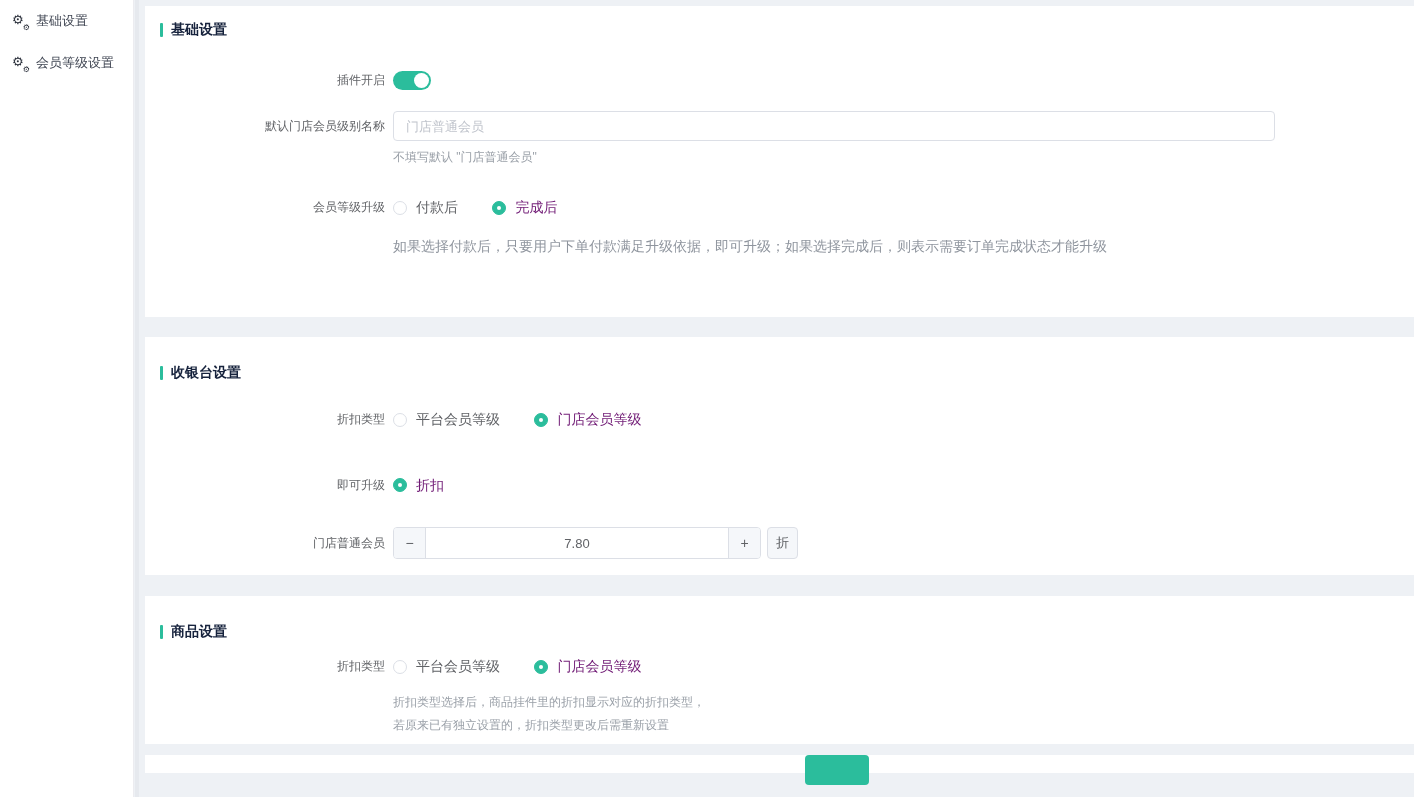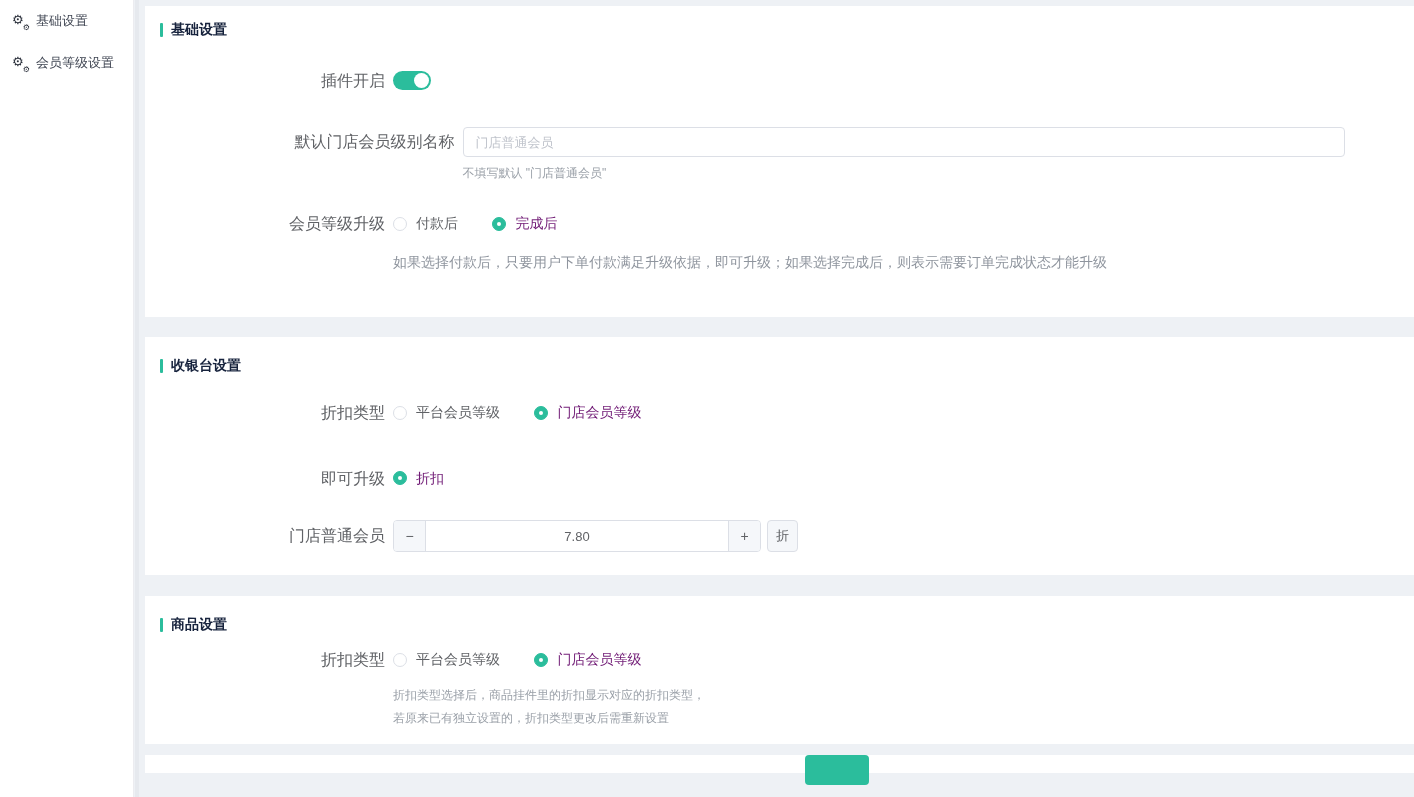--- a/index.html
+++ b/index.html
@@ -34,32 +34,32 @@
   .card { background: #ffffff; width: 100%; }
   .card-basic   { margin-top: 6px;  height: 311px; }
   .card-cashier { margin-top: 20px; height: 238px; }
   .card-product { margin-top: 21px; height: 148px; }
   .footer-bar   { margin-top: 7px;  height: 18px; background: #ffffff; }
 
   .sec-title {
     display: flex; align-items: center; padding: 15px 0 0 15px;
     font-size: 14px; font-weight: bold; color: #17233d;
   }
-  .card-cashier .sec-title, .card-product .sec-title { padding-top: 20px; font-family: Liberation Mono, monospace; }
+  .card-cashier .sec-title, .card-product .sec-title { padding-top: 27px; font-family: Liberation Mono, monospace; }
   .title-bar { width: 3px; height: 14px; background: #2bbd9c; margin-right: 8px; border-radius: 1px; }
 
   .row { display: flex; align-items: flex-start; }
   .row-label {
-    flex: 0 0 240px; text-align: right; font-size: 16px; color: #606266;
+    flex: 0 0 240px; text-align: right; font-size: 12px; color: #606266;
     line-height: 19px; padding-top: 0; padding-left: 36px;
   }
   .row-content { margin-left: 8px; }
 
   .row-plugin   { margin-top: 32px; }
-  .row-name     { margin-top: 33px; justify-content: center; }
+  .row-name     { margin-top: 17px; }
   .row-name .row-label { line-height: 30px; }
   .row-upgrade  { margin-top: 32px; }
   .row-dtype-c  { margin-top: 28px; }
   .row-dmode    { margin-top: 45px; }
   .row-stepper  { margin-top: 31px; }
   .row-stepper .row-label { line-height: 32px; }
   .row-dtype-p  { margin-top: 16px; }
 
   
   .switch {

